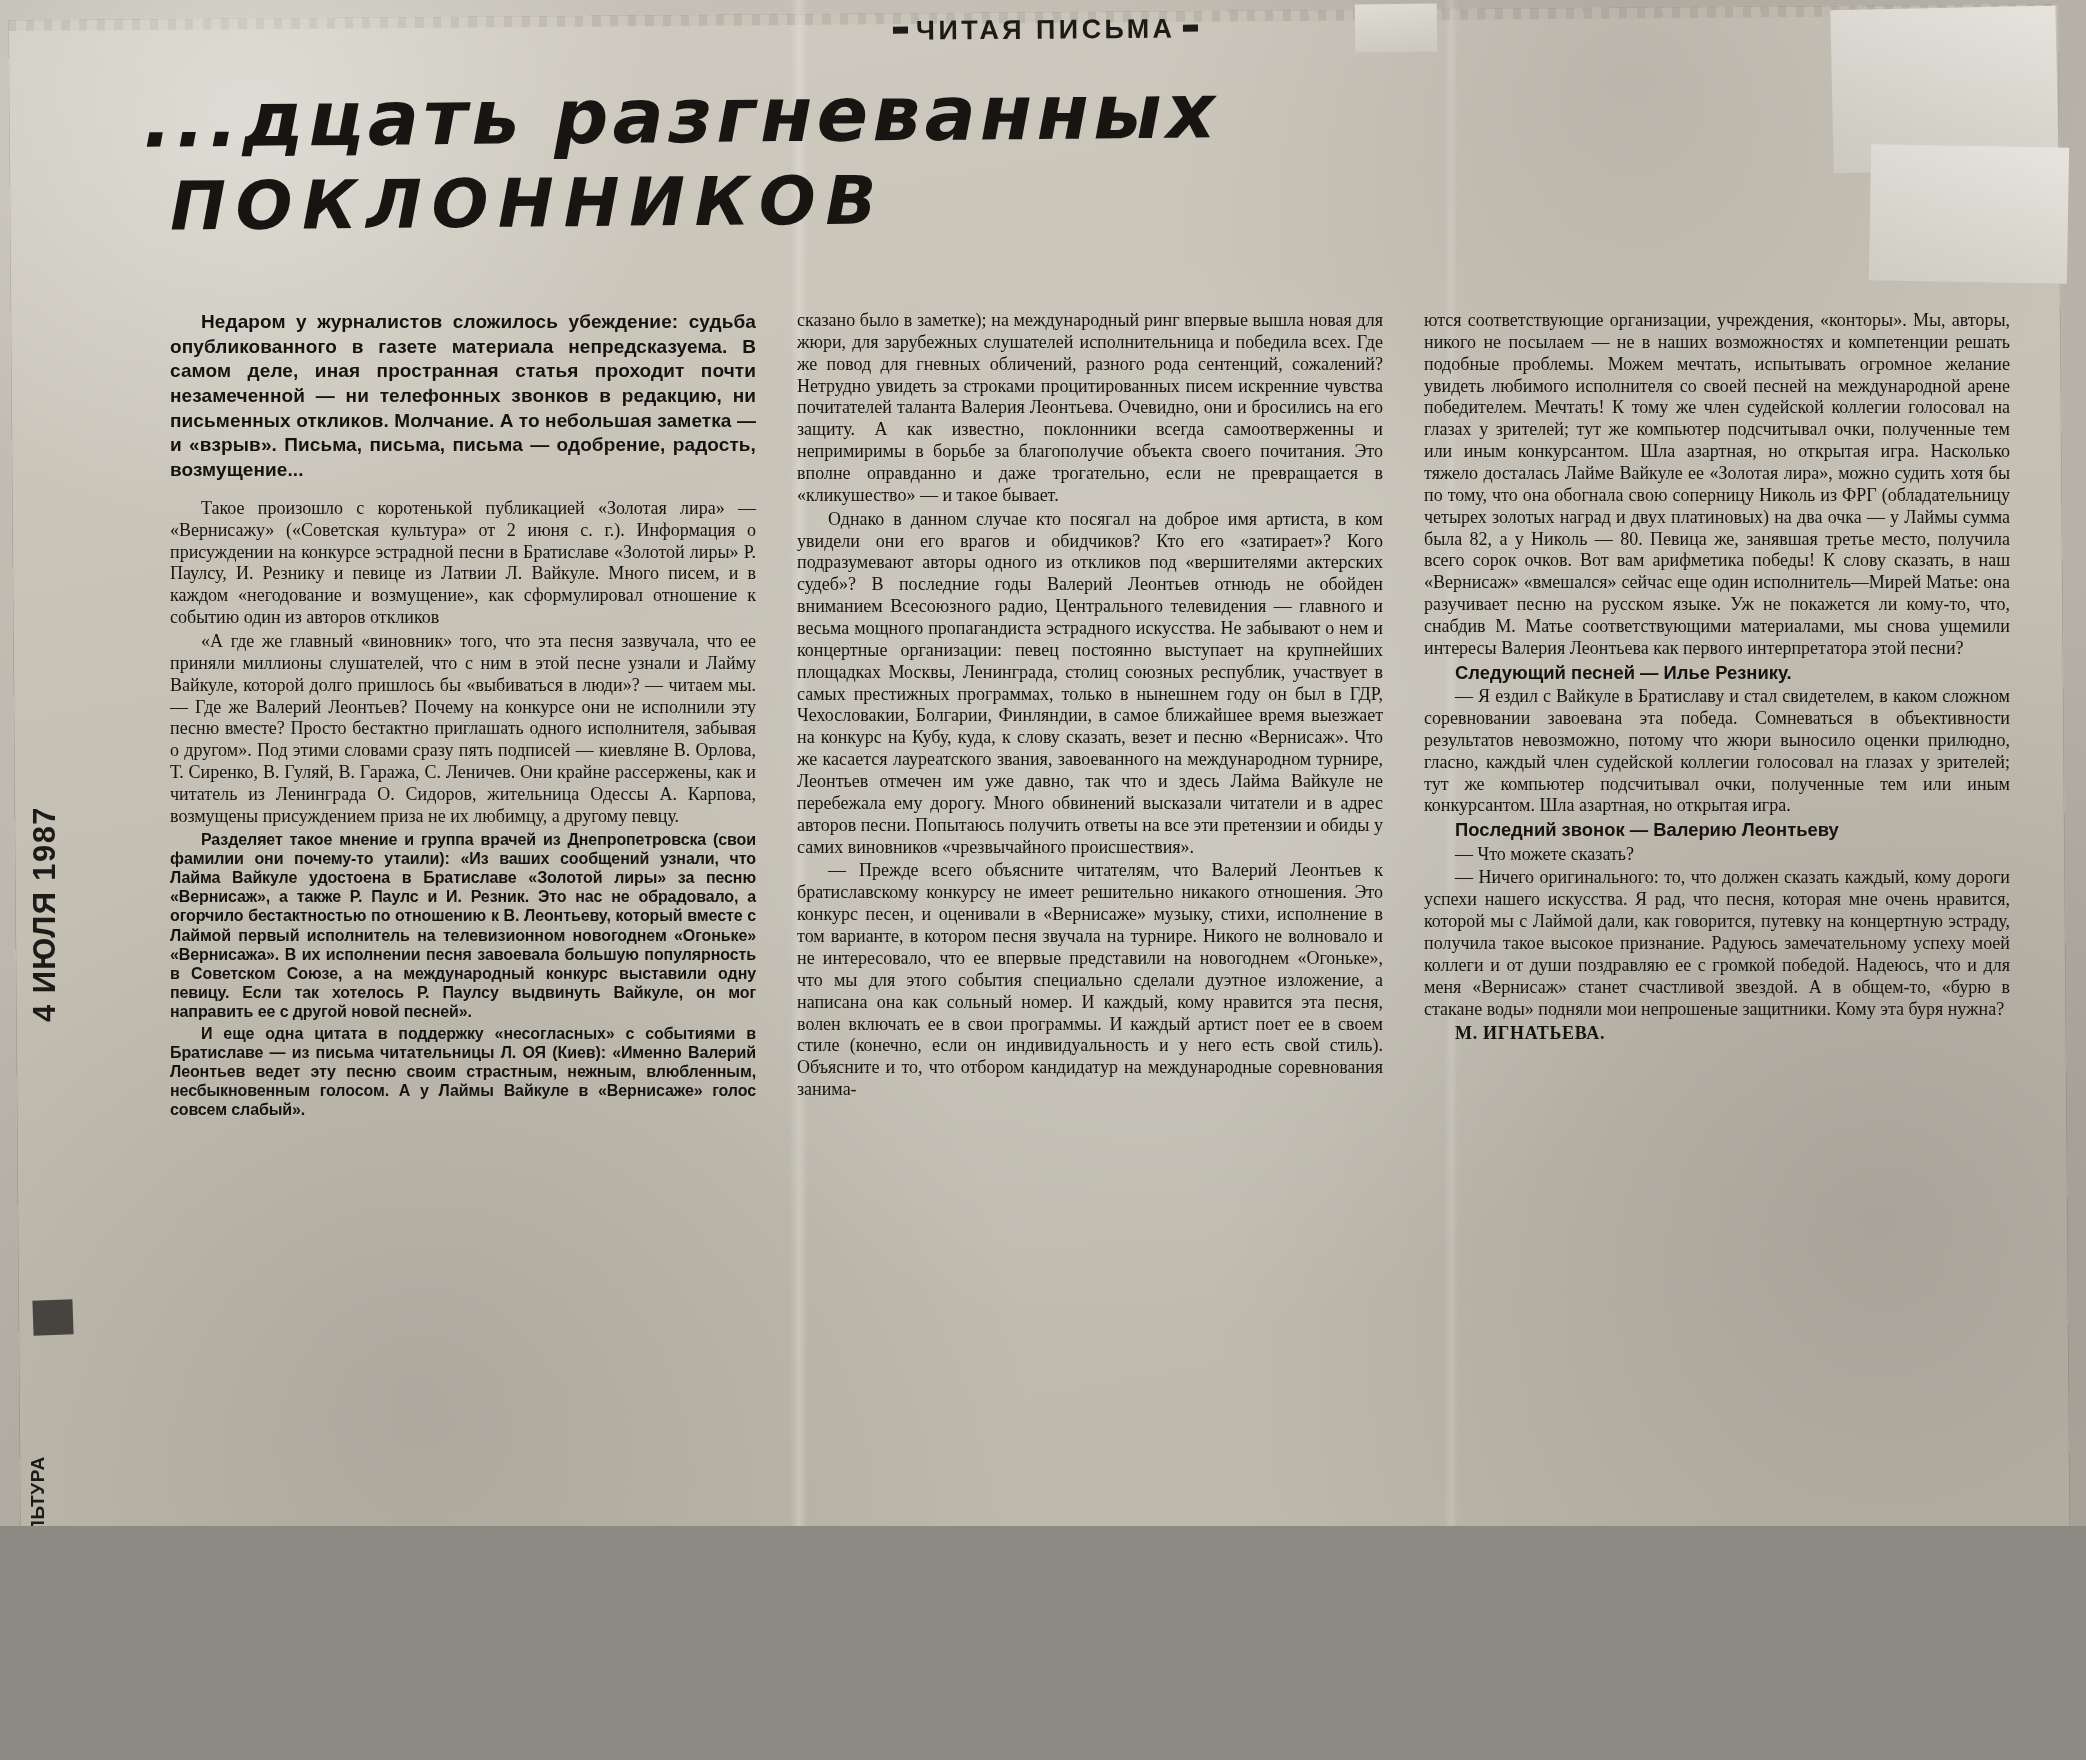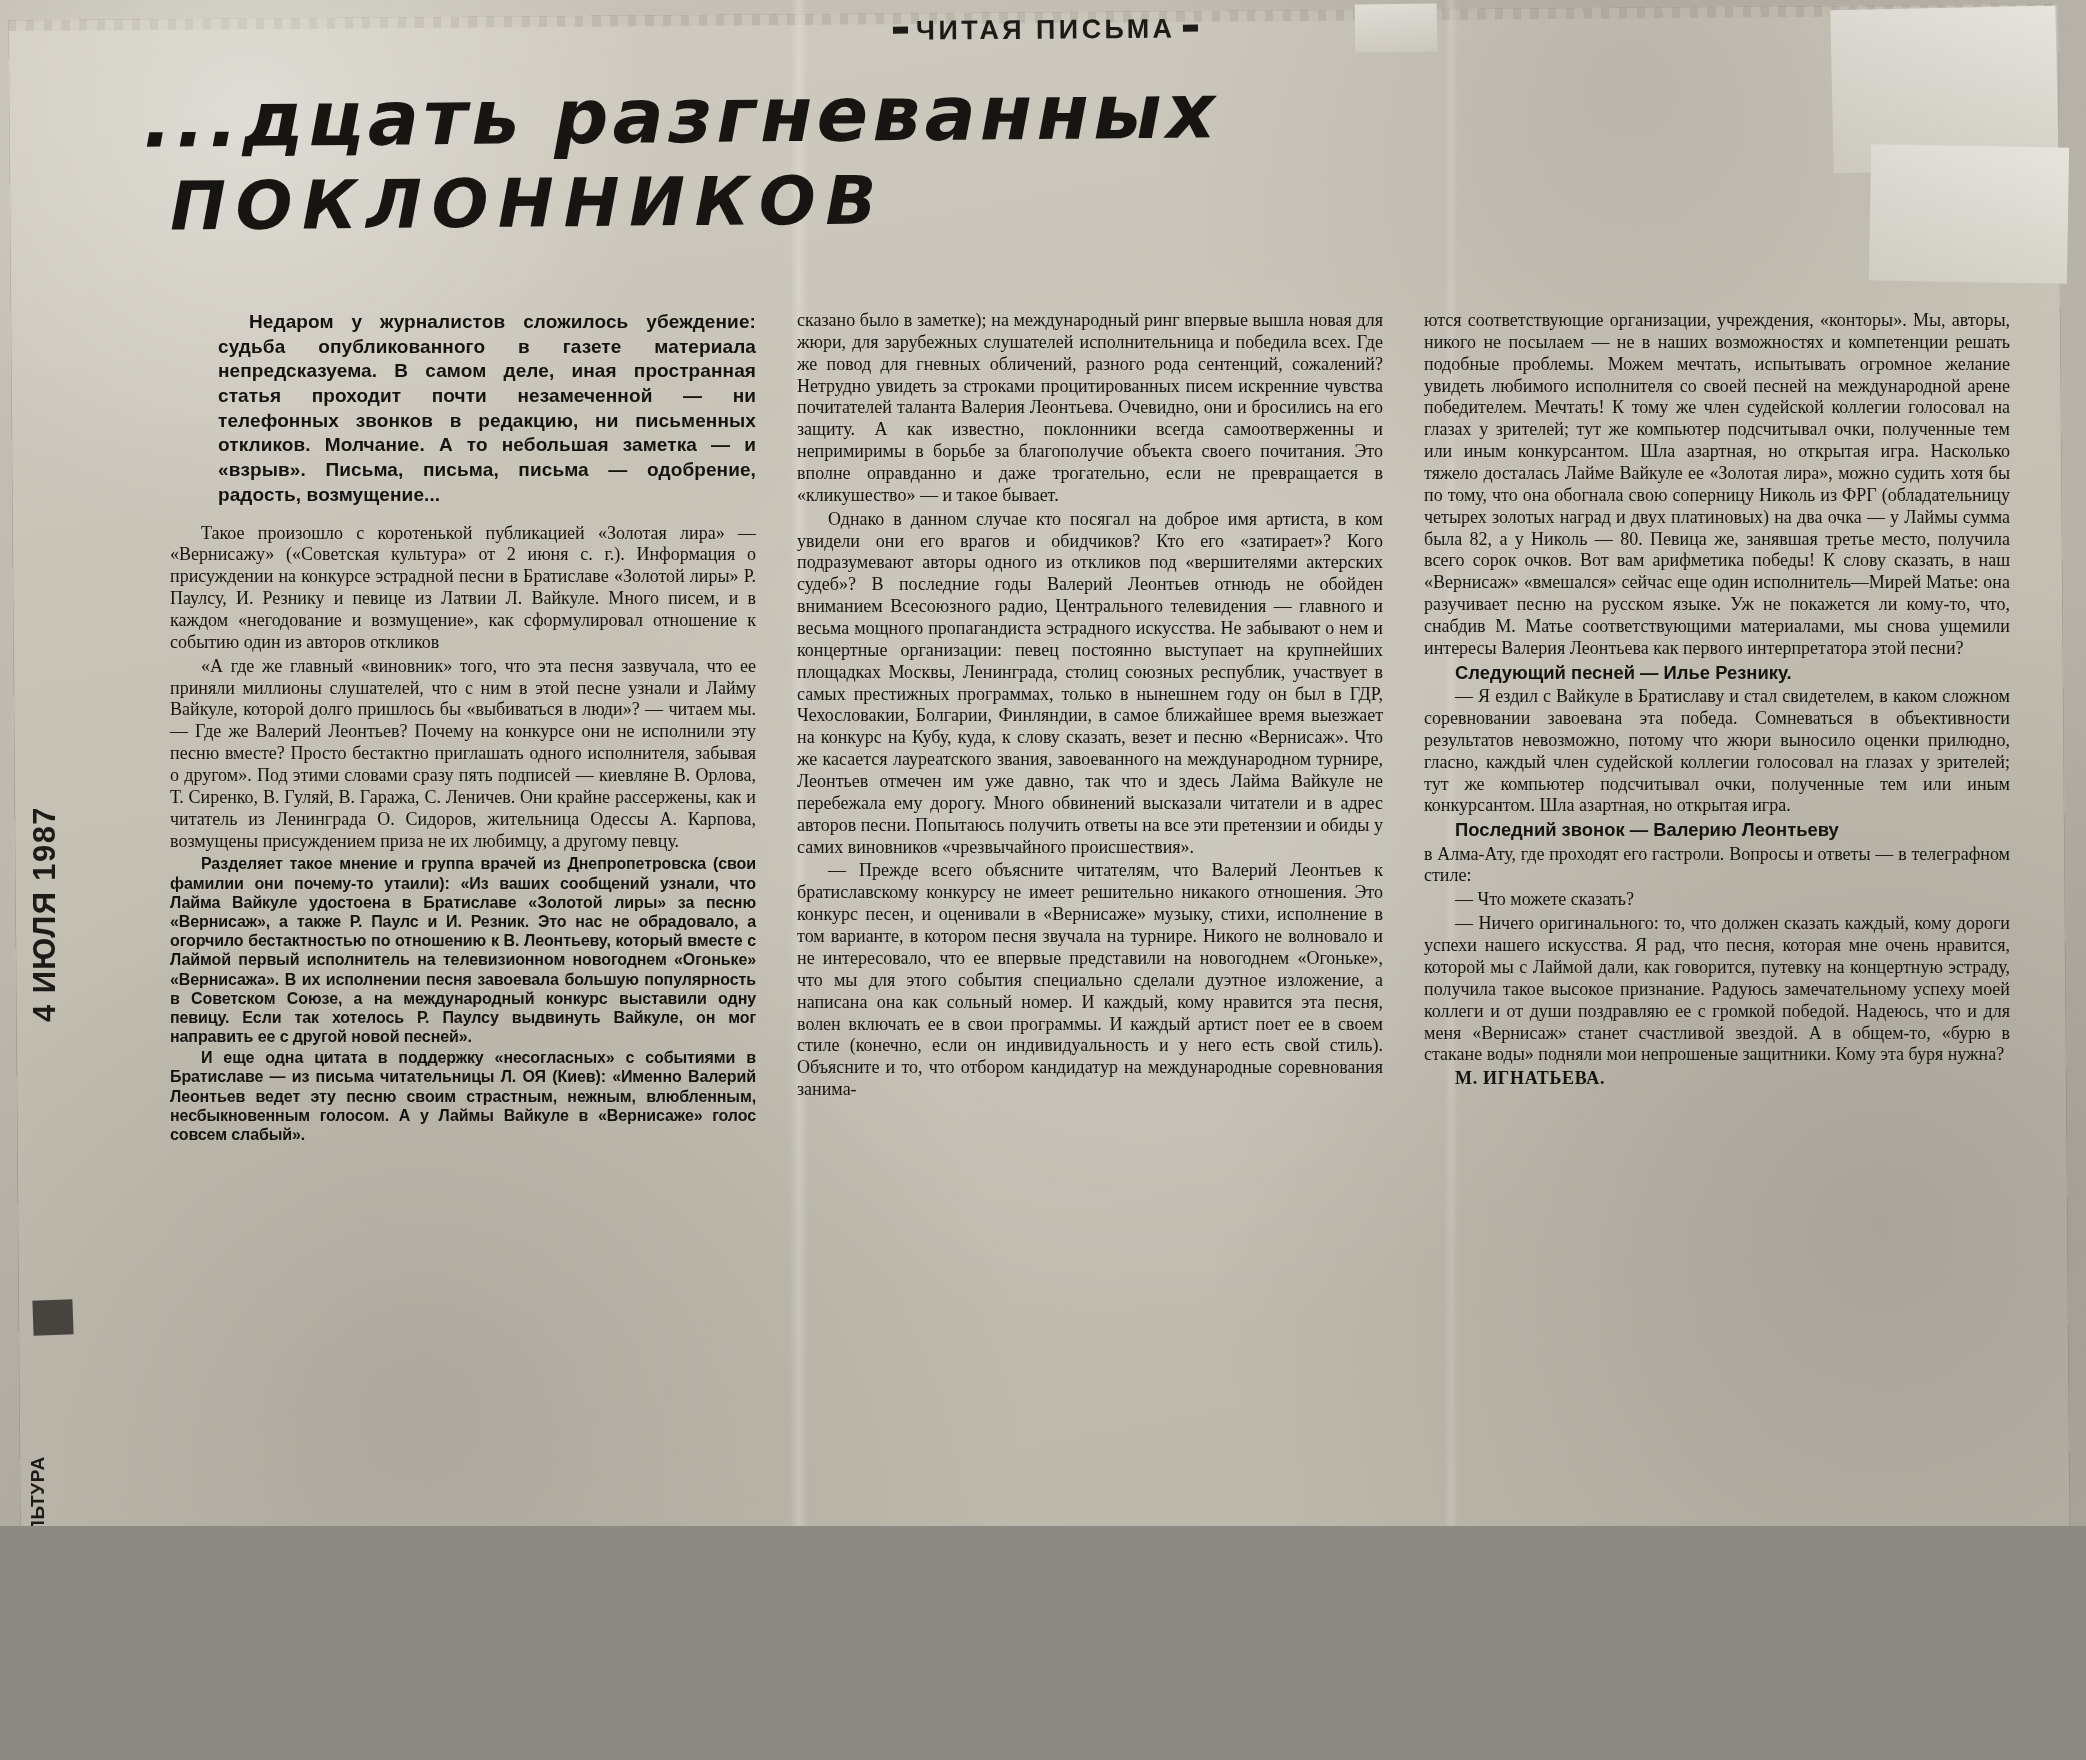--- a/index.html
+++ b/index.html
@@ -203,21 +203,20 @@
     hyphens: auto;
     -webkit-hyphens: auto;
   }
   .col p.lead {
     font-family: "Liberation Sans", sans-serif;
     font-weight: bold;
     font-size: 19px;
     line-height: 1.30;
     letter-spacing: 0.1px;
     margin-bottom: 15px;
-    margin-left: 48px;
   }
   .col p.small {
     font-family: "Liberation Sans", sans-serif;
     font-size: 16px;
     line-height: 1.20;
     font-weight: bold;
     letter-spacing: -0.1px;
   }
   .sign {
     margin-top: 9.5px;
@@ -291,21 +290,20 @@
       <p style="text-indent:0">сказано было в заметке); на международный ринг впервые вышла новая для жюри, для зарубежных слушателей исполнительница и победила всех. Где же повод для гневных обличений, разного рода сентенций, сожалений? Нетрудно увидеть за строками процитированных писем искренние чувства почитателей таланта Валерия Леонтьева. Очевидно, они и бросились на его защиту. А как известно, поклонники всегда самоотверженны и непримиримы в борьбе за благополучие объекта своего почитания. Это вполне оправданно и даже трогательно, если не превращается в «кликушество» — и такое бывает.</p>
       <p>Однако в данном случае кто посягал на доброе имя артиста, в ком увидели они его врагов и обидчиков? Кто его «затирает»? Кого подразумевают авторы одного из откликов под «вершителями актерских судеб»? В последние годы Валерий Леонтьев отнюдь не обойден вниманием Всесоюзного радио, Центрального телевидения — главного и весьма мощного пропагандиста эстрадного искусства. Не забывают о нем и концертные организации: певец постоянно выступает на крупнейших площадках Москвы, Ленинграда, столиц союзных республик, участвует в самых престижных программах, только в нынешнем году он был в ГДР, Чехословакии, Болгарии, Финляндии, в самое ближайшее время выезжает на конкурс на Кубу, куда, к слову сказать, везет и песню «Вернисаж». Что же касается лауреатского звания, завоеванного на международном турнире, Леонтьев отмечен им уже давно, так что и здесь Лайма Вайкуле не перебежала ему дорогу. Много обвинений высказали читатели и в адрес авторов песни. Попытаюсь получить ответы на все эти претензии и обиды у самих виновников «чрезвычайного происшествия».</p>
       <p>— Прежде всего объясните читателям, что Валерий Леонтьев к братиславскому конкурсу не имеет решительно никакого отношения. Это конкурс песен, и оценивали в «Вернисаже» музыку, стихи, исполнение в том варианте, в котором песня звучала на турнире. Никого не волновало и не интересовало, что ее впервые представили на новогоднем «Огоньке», что мы для этого события специально сделали дуэтное изложение, а написана она как сольный номер. И каждый, кому нравится эта песня, волен включать ее в свои программы. И каждый артист поет ее в своем стиле (конечно, если он индивидуальность и у него есть свой стиль). Объясните и то, что отбором кандидатур на международные соревнования занима-</p>
     </div>
 
     <div class="col">
       <p style="text-indent:0">ются соответствующие организации, учреждения, «конторы». Мы, авторы, никого не посылаем — не в наших возможностях и компетенции решать подобные проблемы. Можем мечтать, испытывать огромное желание увидеть любимого исполнителя со своей песней на международной арене победителем. Мечтать! К тому же член судейской коллегии голосовал на глазах у зрителей; тут же компьютер подсчитывал очки, полученные тем или иным конкурсантом. Шла азартная, но открытая игра. Насколько тяжело досталась Лайме Вайкуле ее «Золотая лира», можно судить хотя бы по тому, что она обогнала свою соперницу Николь из ФРГ (обладательницу четырех золотых наград и двух платиновых) на два очка — у Лаймы сумма была 82, а у Николь — 80. Певица же, занявшая третье место, получила всего сорок очков. Вот вам арифметика победы! К слову сказать, в наш «Вернисаж» «вмешался» сейчас еще один исполнитель—Мирей Матье: она разучивает песню на русском языке. Уж не покажется ли кому-то, что, снабдив М. Матье соответствующими материалами, мы снова ущемили интересы Валерия Леонтьева как первого интерпретатора этой песни?</p>
       <p style="font-weight:bold;font-family:'Liberation Sans',sans-serif;font-size:18.4px">Следующий песней — Илье Резнику.</p>
       <p>— Я ездил с Вайкуле в Братиславу и стал свидетелем, в каком сложном соревновании завоевана эта победа. Сомневаться в объективности результатов невозможно, потому что жюри выносило оценки прилюдно, гласно, каждый член судейской коллегии голосовал на глазах у зрителей; тут же компьютер подсчитывал очки, полученные тем или иным конкурсантом. Шла азартная, но открытая игра.</p>
       <p style="font-weight:bold;font-family:'Liberation Sans',sans-serif;font-size:18.4px">Последний звонок — Валерию Леонтьеву</p>
-      <p style="text-indent:0">в Алма-Ату, где проходят его гастроли. Вопросы и ответы — в телеграфном стиле:</p>
       <p>— Что можете сказать?</p>
       <p>— Ничего оригинального: то, что должен сказать каждый, кому дороги успехи нашего искусства. Я рад, что песня, которая мне очень нравится, которой мы с Лаймой дали, как говорится, путевку на концертную эстраду, получила такое высокое признание. Радуюсь замечательному успеху моей коллеги и от души поздравляю ее с громкой победой. Надеюсь, что и для меня «Вернисаж» станет счастливой звездой. А в общем-то, «бурю в стакане воды» подняли мои непрошеные защитники. Кому эта буря нужна?</p>
       <p class="sign">М. ИГНАТЬЕВА.</p>
     </div>
 
   </div>
 
   <div class="crease c1"></div>
   <div class="crease c2"></div>
   <div class="shadowband"></div>

